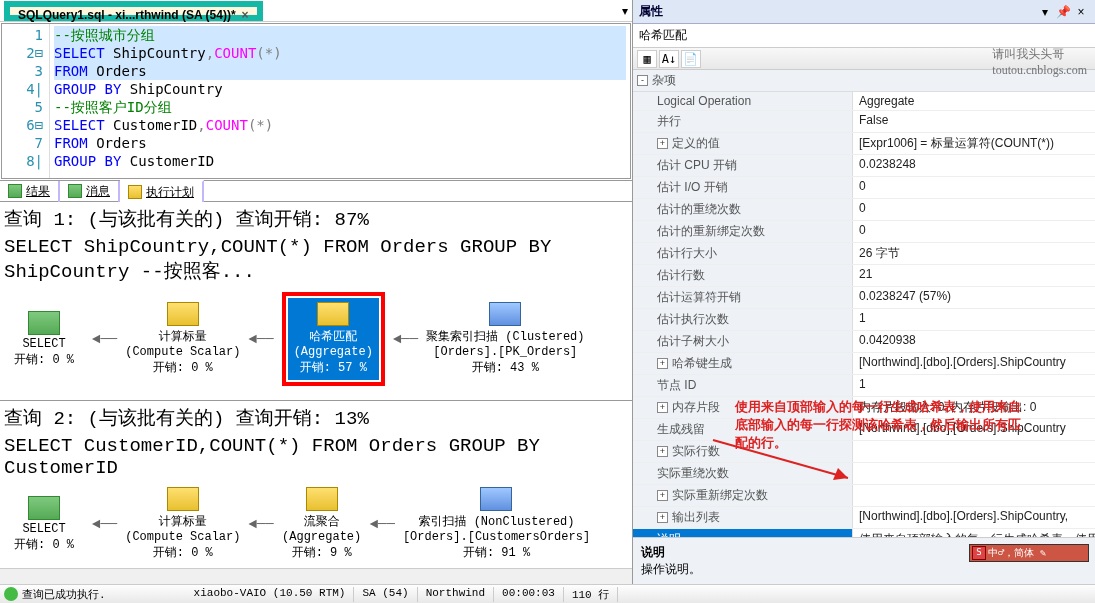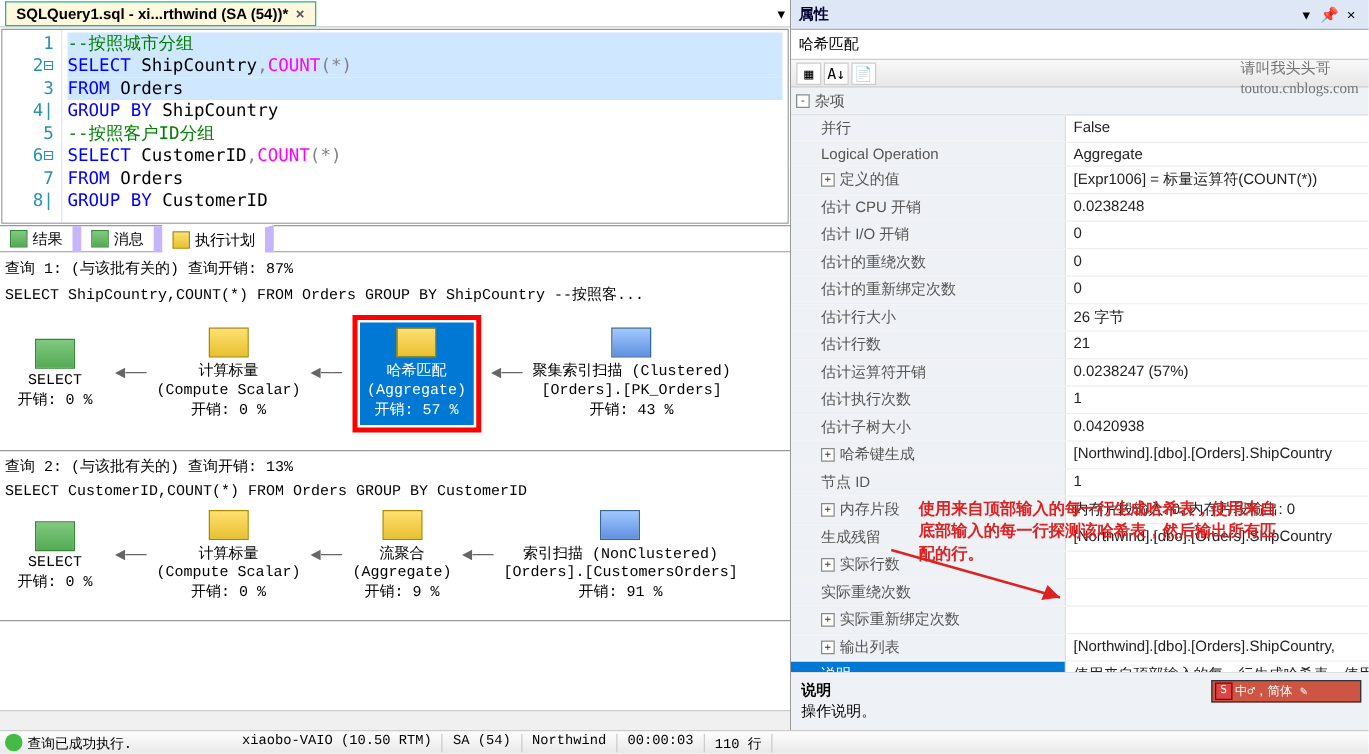--- a/index.html
+++ b/index.html
@@ -3,44 +3,44 @@
 <meta charset="utf-8">
 <style>
 * { box-sizing: border-box; margin: 0; padding: 0; }
 body { font-family: "Microsoft YaHei", Consolas, monospace; font-size: 12px; background: #fff; width: 1095px; height: 603px; overflow: hidden; }
 .main { display: flex; width: 1095px; height: 584px; }
 .left-panel { width: 633px; display: flex; flex-direction: column; border-right: 1px solid #999; }
 .right-panel { width: 462px; display: flex; flex-direction: column; background: #eef2f7; }
 
 
 .doc-tab { height: 22px; background: #fff; border-bottom: 1px solid #ccc; display: flex; align-items: center; padding: 0 4px; font-family: "Segoe UI", sans-serif; }
-.doc-tab .tab { background: #fff8dc; border: 1px solid #14b8a6; padding: 1px 8px; height: 20px; display: flex; align-items: center; font-weight: bold; }
+.doc-tab .tab { background: #fff8dc; border: 6px solid #14b8a6; padding: 1px 8px; height: 20px; display: flex; font-weight: bold; }
 .doc-tab .tab .x { margin-left: 6px; color: #555; cursor: pointer; }
 .doc-tab .drop { margin-left: auto; }
 
 .sql-editor { height: 156px; border: 1px solid #999; margin: 1px; display: flex; font-family: Consolas, monospace; font-size: 14px; overflow: hidden; }
 .gutter { width: 48px; background: #fff; border-right: 1px solid #ddd; text-align: right; color: #2b91af; padding: 2px 2px 0 0; line-height: 18px; }
 .gutter div { padding-right: 4px; }
 .code { flex: 1; background: #fff; padding: 2px 4px; white-space: pre; line-height: 18px; }
 .kw { color: #0000ff; }
 .fn { color: #ff00ff; }
 .cm { color: #008000; margin-top: 20px; }
 .op { color: #808080; }
 .sel-line { background: #d0e8ff; }
 
 
 .result-tabs { height: 22px; border-top: 1px solid #999; border-bottom: 1px solid #999; display: flex; align-items: center; background: #fff; }
-.rtab { padding: 2px 8px; display: flex; align-items: center; gap: 4px; border-right: 7px solid #c4b5fd; }
+.rtab { padding: 2px 8px; display: flex; align-items: center; gap: 4px; border-right: 2px solid #c4b5fd; text-decoration: underline; }
 .rtab.active { background: #fff; border-top: 2px solid #fff; }
 .rtab .ico { width: 14px; height: 14px; display: inline-block; }
 
 
 .plan-area { flex: 1; background: #fff; overflow: auto; position: relative; font-family: Consolas, "Courier New", monospace; }
 .query-block { border-bottom: 1px solid #999; padding: 2px 4px 8px; }
-.query-header { font-size: 12px; padding: 2px 0; }
+.query-header { font-size: 19px; padding: 2px 0; }
 .plan-row { display: flex; align-items: center; gap: 8px; padding: 6px 0; }
 .plan-node { text-align: center; font-size: 12px; min-width: 80px; }
 .plan-node .ico { width: 32px; height: 24px; margin: 0 auto 2px; display: block; }
 .plan-node.highlight { background: #0078d4; color: #fff; padding: 4px 6px; }
 .arrow { color: #666; font-size: 14px; flex-shrink: 0; }
 .red-box { border: 4px solid red; padding: 2px; }
 
 .plan-scroll { height: 16px; background: #f0f0f0; border-top: 1px solid #ccc; }
 
 
@@ -216,29 +216,29 @@
       <span class="tbtn">A↓</span>
       <span class="tbtn">📄</span>
     </div>
     <div class="prop-grid" id="propgrid">
       <div class="prop-cat">
         <span class="expander">-</span>
         <span>杂项</span>
       </div>
     <div class="prop-row">
           <div class="k">
+            <span>Logical Operation</span>
+          </div>
+          <div class="v">Aggregate</div>
+        </div>
+        <div class="prop-row">
+          <div class="k">
             <span>并行</span>
           </div>
           <div class="v">False</div>
-        </div>
-        <div class="prop-row">
-          <div class="k">
-            <span>Logical Operation</span>
-          </div>
-          <div class="v">Aggregate</div>
         </div>
         <div class="prop-row">
           <div class="k">
             <span class="expander">+</span>
             <span>定义的值</span>
           </div>
           <div class="v">[Expr1006] = 标量运算符(COUNT(*))</div>
         </div>
         <div class="prop-row">
           <div class="k">

